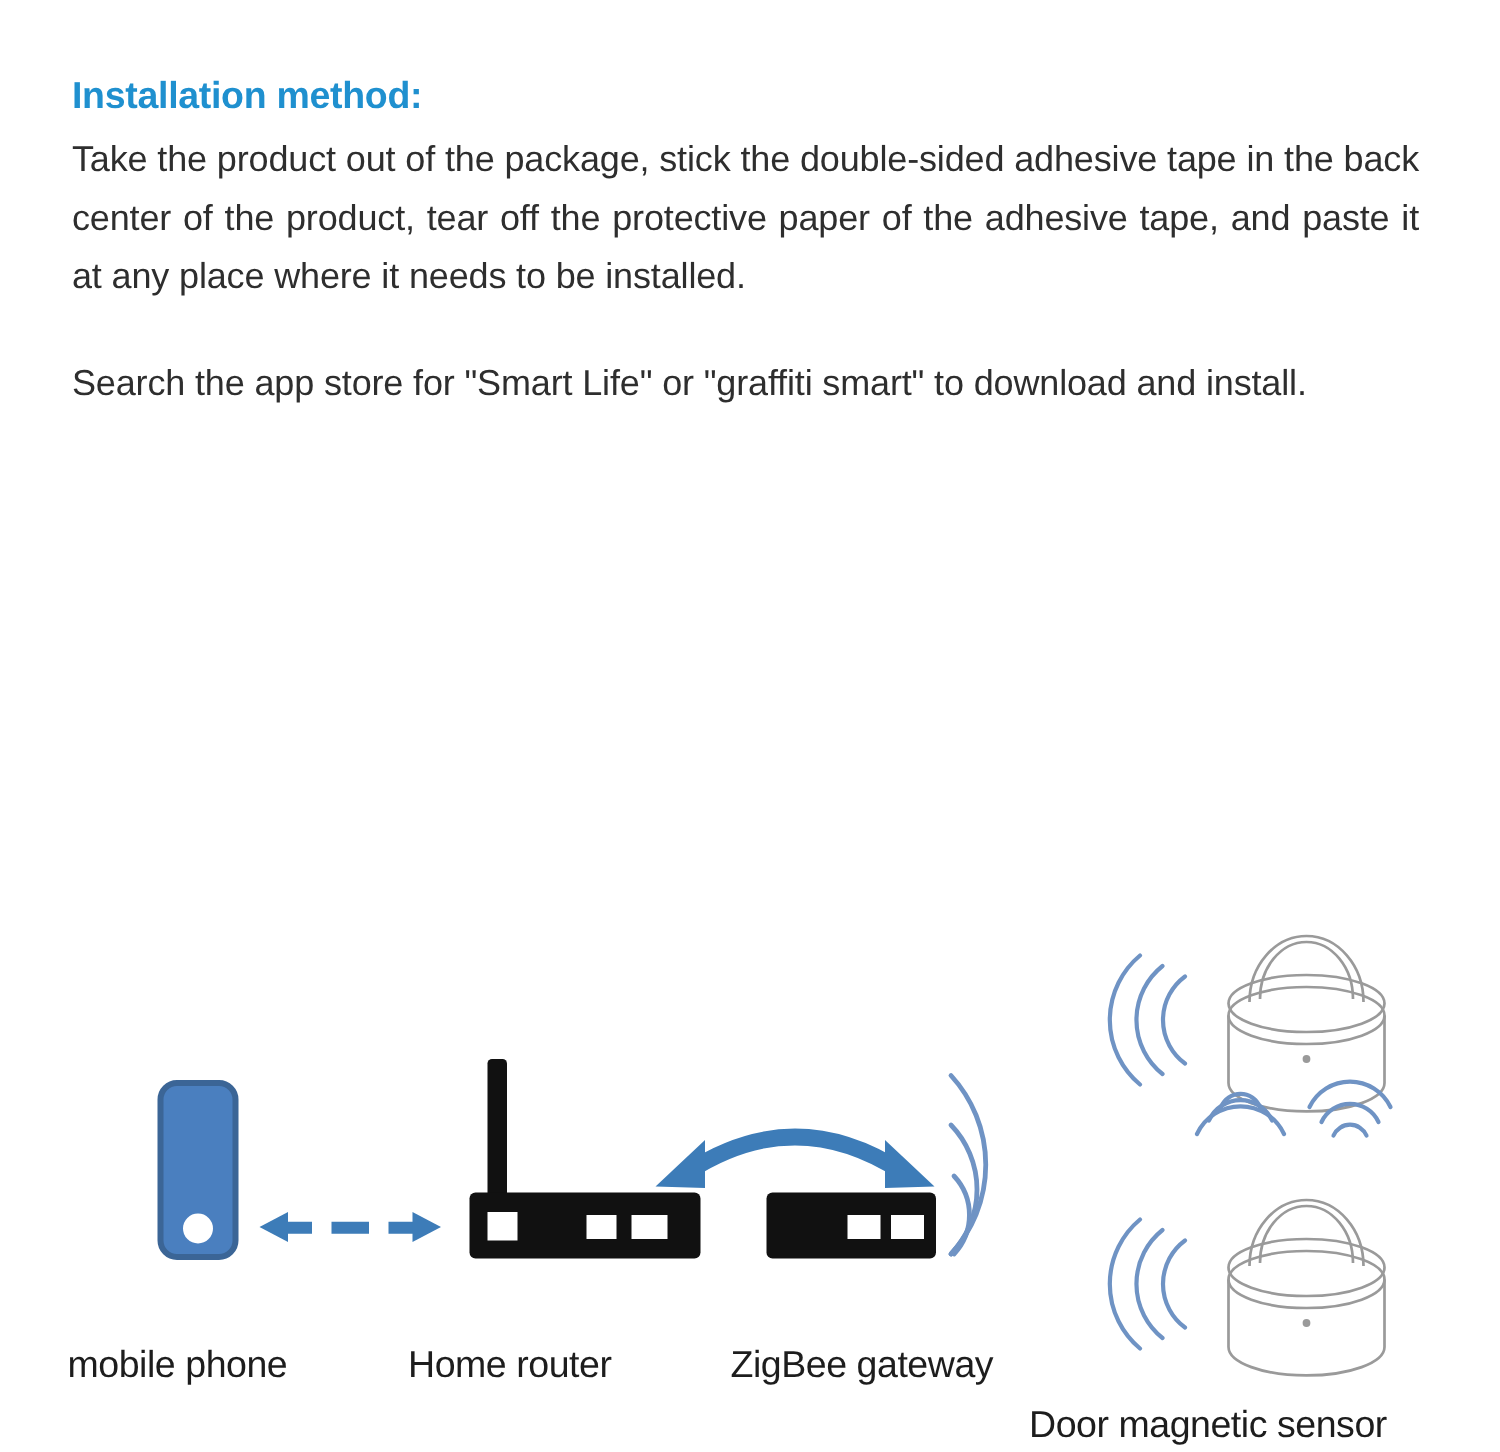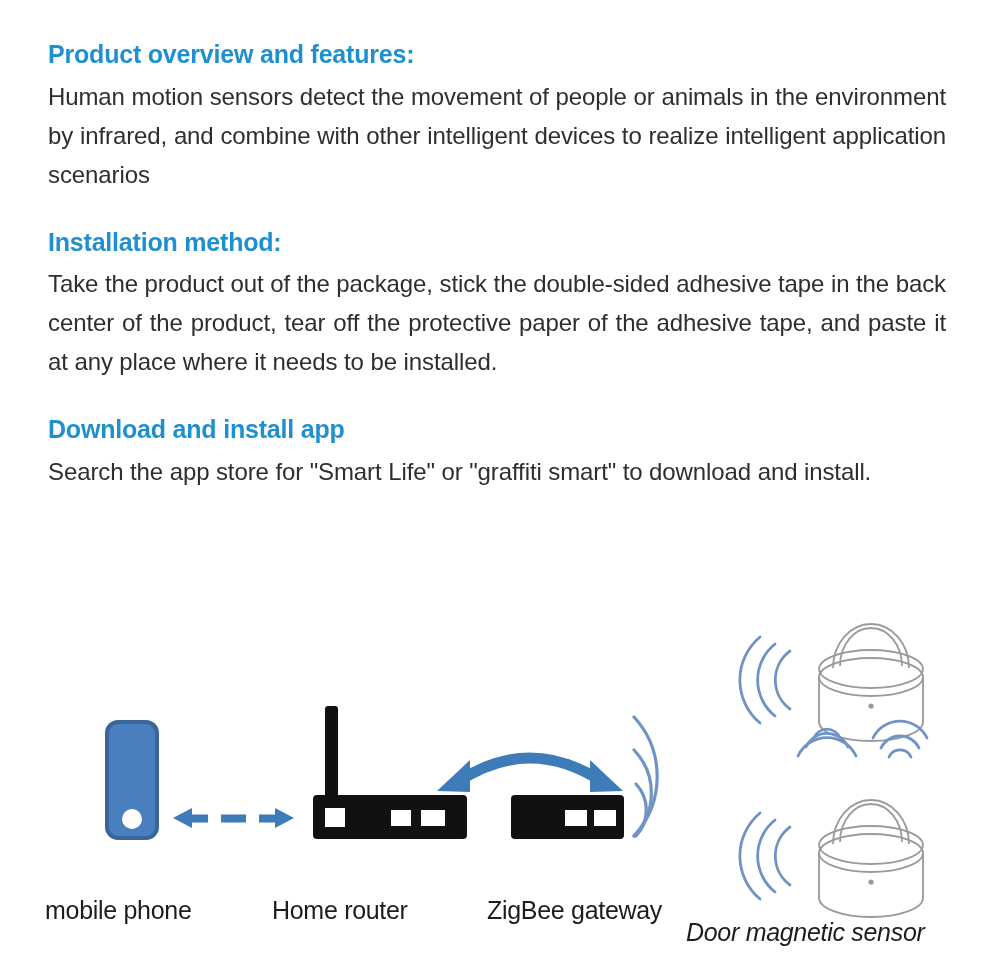--- a/index.html
+++ b/index.html
@@ -70,45 +70,40 @@
     position: absolute;
     font-size: 25px;
     color: #1d1d1d;
     font-family: "Liberation Sans", sans-serif;
     white-space: nowrap;
     letter-spacing: -0.3px;
   }
   #label-phone   { left: 45px;  top: 316px; }
   #label-router  { left: 272px; top: 316px; }
   #label-gateway { left: 487px; top: 316px; }
-  #label-sensor  { left: 686px; top: 338px; font-style: italic; }
+  #label-sensor  { left: 686px; top: 356px; }
 </style>
 </head>
 <body>
 
 <div class="page">
 
   <div class="text-area">
 
-    <div class="section">
-      <h2 class="section-heading">Product overview and features:</h2>
-      <p class="section-body">Human motion sensors detect the movement of people or animals in the environment by infrared, and combine with other intelligent devices to realize intelligent application scenarios</p>
-    </div>
 
     <div class="spacer-sm"></div>
 
     <div class="section">
       <h2 class="section-heading">Installation method:</h2>
       <p class="section-body">Take the product out of the package, stick the double-sided adhesive tape in the back center of the product, tear off the protective paper of the adhesive tape, and paste it at any place where it needs to be installed.</p>
     </div>
 
     <div class="spacer-sm"></div>
 
     <div class="section">
-      <h2 class="section-heading">Download and install app</h2>
       <p class="section-body">Search the app store for "Smart Life" or "graffiti smart" to download and install.</p>
     </div>
 
   </div>
 
   <div class="diagram">
 
     <svg width="1000" height="388" viewBox="0 0 1000 388" xmlns="http://www.w3.org/2000/svg">
 
       <g>

